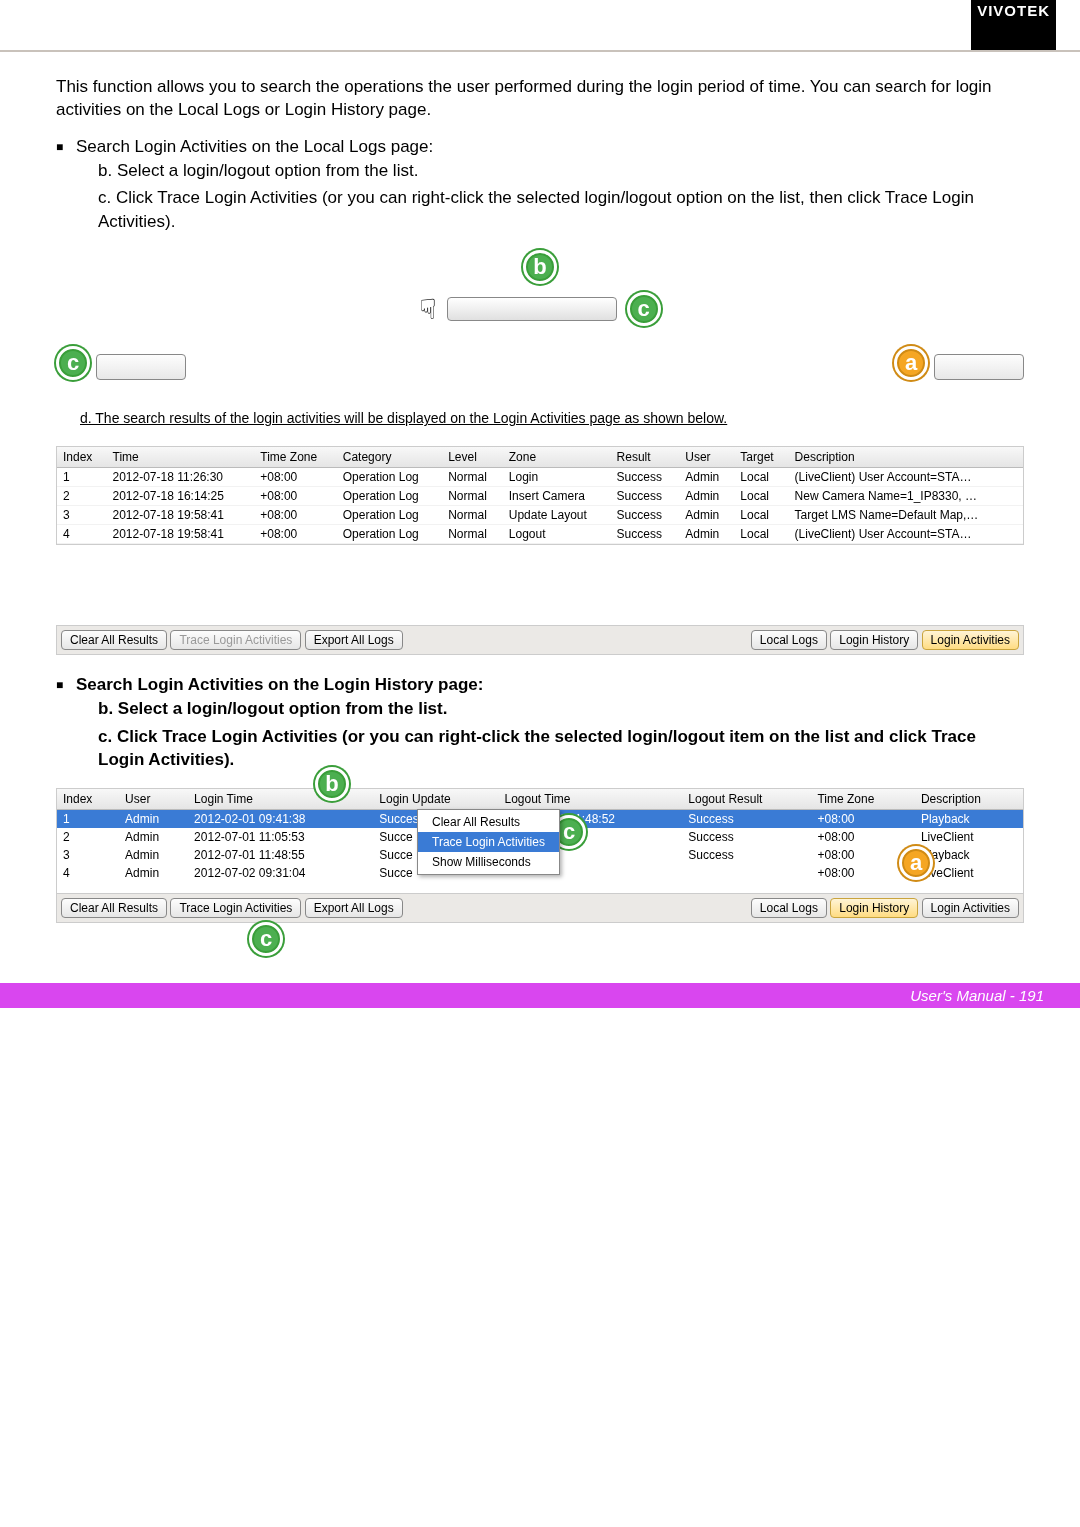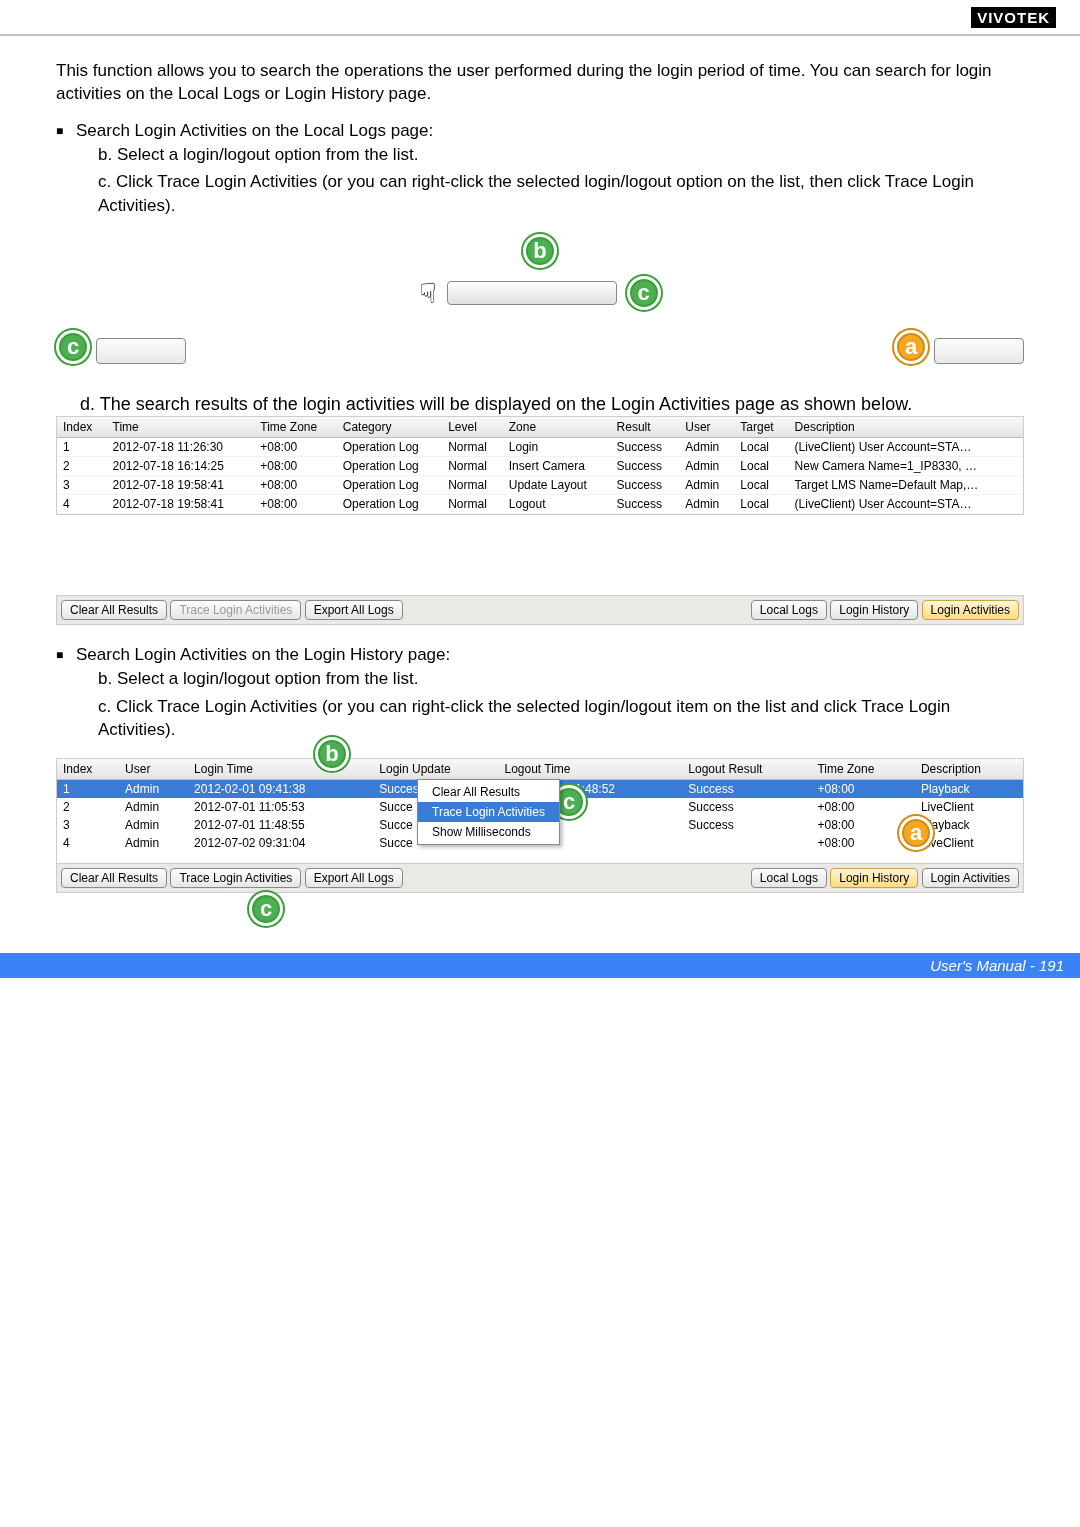--- a/index.html
+++ b/index.html
@@ -1,18 +1,18 @@
 <!DOCTYPE html>
 <html><head>
 <meta charset="utf-8">
 <style>
   * { box-sizing: border-box; margin: 0; padding: 0; }
   body { font-family: Arial, Helvetica, sans-serif; width: 1080px; margin: 0 auto; background: #fff; color: #000; }
 
-  .header-bar { height: 36px; background: #fff; border-bottom: 2px solid #c9c2bb; display:flex; align-items:center; justify-content:flex-end; padding: 0 24px; }
+  .header-bar { height: 52px; background: #fff; border-bottom: 2px solid #c9c2bb; display:flex; justify-content:flex-end; padding: 0 24px; }
   .header-title { color:#fff; background:#000; padding:2px 6px; font-size:15px; font-weight:bold; letter-spacing:1px;}
 
   .content { padding: 24px 56px 0 56px; }
 
   h2.section-title { color:#d96c2a; font-size:21px; font-weight:normal; margin-bottom:14px; }
   p.intro { font-size:17px; line-height:1.35; }
   ul.top-list { list-style:none; padding-left:0; margin-bottom:16px;margin-top:13px; }
   ul.top-list > li { margin-bottom:6px; font-size:17px; line-height:1.4; position:relative; padding-left:20px; }
   ul.top-list > li::before { content:"■"; position:absolute; left:0; font-size:12px; top:4px;}
   ol.sub { list-style:none; padding-left:22px; }
@@ -22,21 +22,21 @@
   .callout-row { display:flex; align-items:flex-end; justify-content:center; gap:30px; margin: 20px 0 30px 0; }
   .callout-left, .callout-right { display:flex; align-items:flex-end; gap:6px;}
   .callout-circle { width:34px; height:34px; border-radius:50%; border:3px solid #fff; box-shadow:0 0 0 2px #3a9e3a inset, 0 0 0 2px #3a9e3a; background:#4caf50; color:#fff; font-size:22px; display:flex; align-items:center; justify-content:center; font-weight:bold;}
   .callout-circle.orange { background:#f5a623; box-shadow:0 0 0 2px #d08b15 inset, 0 0 0 2px #d08b15;}
   .btn-fake { border:1px solid #888; border-radius:4px; background:linear-gradient(#fdfdfd,#e8e8e8); height:26px; width:90px;}
 
   .center-callouts { display:flex; flex-direction:column; align-items:center; gap:8px; margin-bottom:14px;}
   .pointer-icon { font-size:28px;}
   .long-btn { border:1px solid #888; border-radius:4px; background:linear-gradient(#fff,#e0e0e0); height:24px; width:170px;}
 
-  .step-d { font-size:18px; margin-bottom:1px; padding-left:24px;}
+  .step-d { font-size:14px; margin-bottom:20px; padding-left:24px;text-decoration:underline;}
 
   
   .log-table { width:100%; font-size:12px; border-collapse:collapse; }
   .log-table th { text-align:left; font-weight:normal; background:linear-gradient(#f8f8f8,#e5e5e5); border-bottom:1px solid #bbb; padding:3px 6px;}
   .log-table td { padding:2px 6px; border-bottom:1px solid #f2f2f2; white-space:nowrap; overflow:hidden; text-overflow:ellipsis;}
   .tbl-wrap{ border:1px solid #ccc; margin-bottom:80px;}
   
   .toolbar { display:flex; align-items:center; justify-content:space-between; background:#ebe9e6; padding:4px; border:1px solid #ccc; font-size:12px;}
   .toolbar .left-btns button, .toolbar .right-tabs button { font-size:12px; padding:2px 8px; border:1px solid #888; border-radius:4px; background:linear-gradient(#fdfdfd,#e6e6e6); cursor:pointer;}
   .toolbar .left-btns .disabled{ color:#999;}
@@ -55,21 +55,21 @@
 
   .overlay-b{ position:absolute; top:-22px; left:258px;}
   .overlay-c{ position:absolute; top:26px; left:495px;}
   .overlay-a{ position:absolute; bottom:42px; right:90px;}
   .overlay-c2{ position:absolute; bottom:-34px; left:192px;}
 
   .toolbar2{ display:flex; justify-content:space-between; align-items:center; padding:4px; background:#ebe9e6; border-top:1px solid #ccc; font-size:12px;}
   .toolbar2 button{ font-size:12px; padding:2px 8px; border:1px solid #888; border-radius:4px; background:linear-gradient(#fdfdfd,#e6e6e6);}
   .toolbar2 .active{ background:linear-gradient(#fff4d6,#ffdc82); border-color:#c9a43e;}
 
-  .footer{ text-align:right; color:#fff; background:#3b82f6; padding:4px 16px; font-style:italic; font-size:15px; margin-top:60px;}
+  .footer{ text-align:right; color:#fff; background:#d946ef; padding:4px 36px; font-style:italic; font-size:15px; margin-top:60px;}
 </style>
 </head>
 <body>
 
 <div class="header-bar">
   <span class="header-title">VIVOTEK</span>
 </div>
 
 <div class="content">
 
@@ -183,21 +183,21 @@
       <button class="disabled">Trace Login Activities</button>
       <button>Export All Logs</button>
     </div>
     <div class="right-tabs">
       <button>Local Logs</button>
       <button>Login History</button>
       <button class="active">Login Activities</button>
     </div>
   </div>
 
-  <ul class="top-list" style="margin-top:18px;">
+  <ul class="top-list" style="margin-top:18px;font-weight:bold;">
     <li>
       <span>Search Login Activities on the Login History page:</span>
       <ol class="sub">
         <li>b. Select a login/logout option from the list.</li>
         <li>c. Click Trace Login Activities (or you can right-click the selected login/logout item on the list and click Trace Login Activities).</li>
       </ol>
     </li>
   </ul>
 
   <div class="history-wrap">

